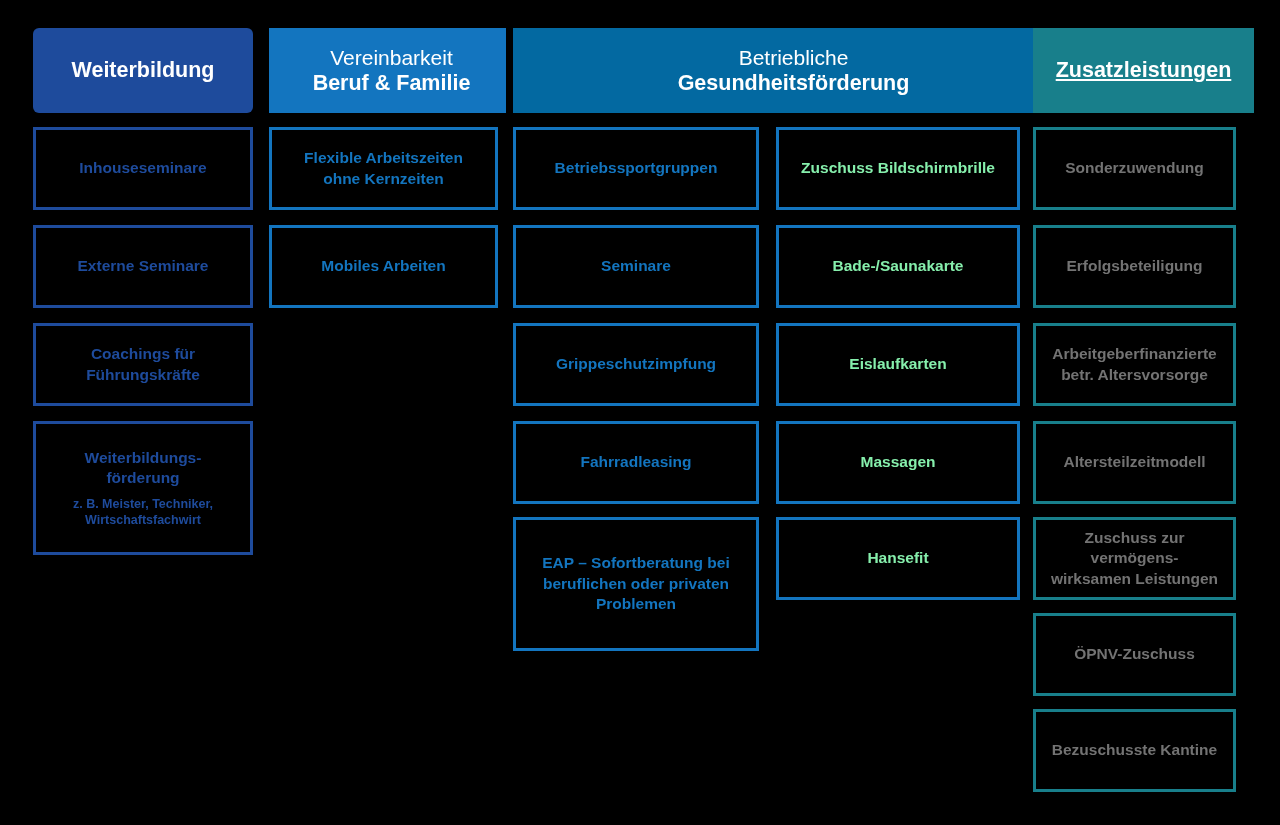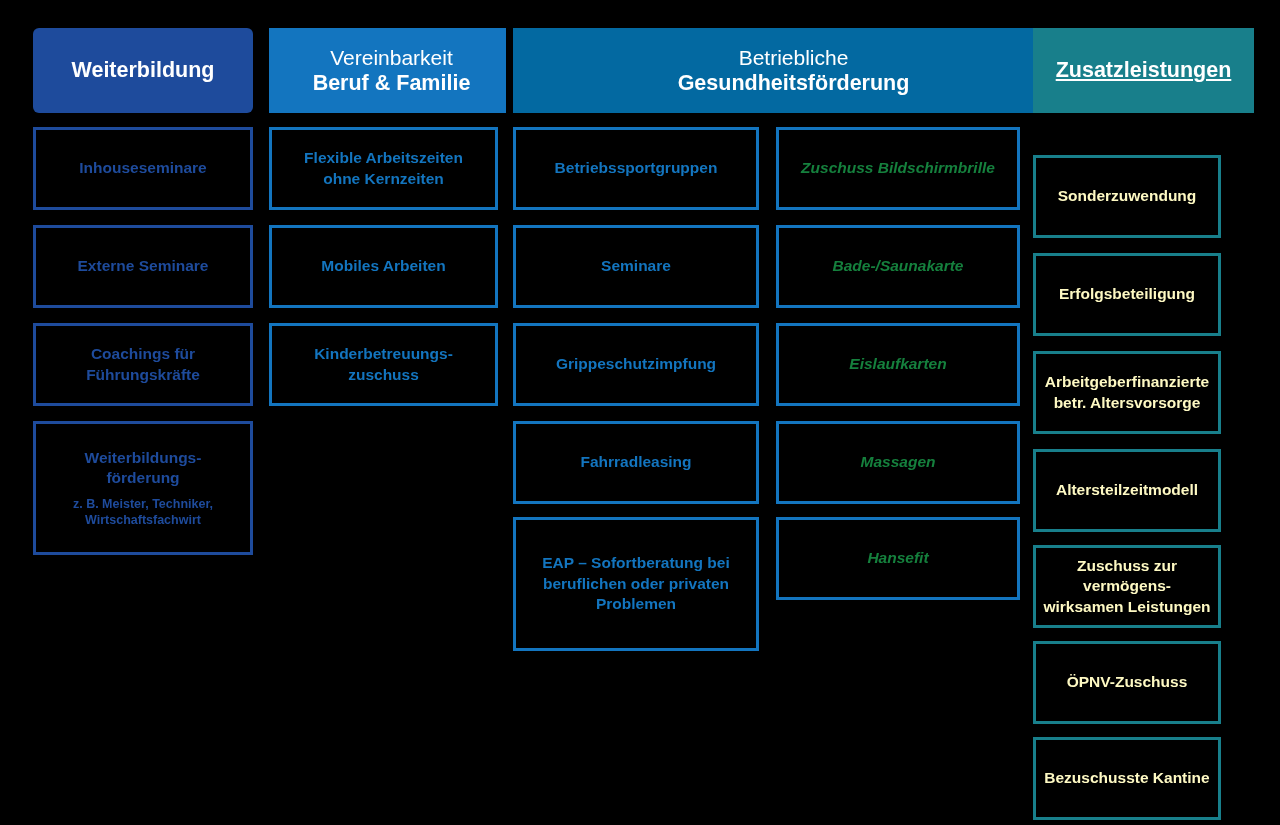--- a/index.html
+++ b/index.html
@@ -12,22 +12,22 @@
   .hdr1{left:33px;width:220px;background:#1e4b9c;border-radius:6px;}
   .hdr2{left:269px;width:229px;background:#1375bf;padding-left:8px;}
   .hdr3{left:513px;width:561px;background:#0369a1;text-align:center;}
   .hdr4{left:1033px;width:221px;background:#187f8b;text-decoration:underline;}
   .box{position:absolute;display:flex;flex-direction:column;align-items:center;justify-content:center;
        text-align:center;font-weight:700;font-size:15.5px;line-height:1.32;
        border:3.5px solid;background:transparent;white-space:pre-line;padding:2px 6px;box-sizing:border-box;}
   .c1{left:33px;width:220px;border-color:#1e4b9c;color:#1e4b9c;}
   .c2{left:269px;width:229px;border-color:#1375bf;color:#1375bf;}
   .c3a{left:513px;width:246px;border-color:#1375bf;color:#1375bf;}
-  .c3b{left:776px;width:244px;border-color:#1375bf;color:#15803d;font-style:italic;}
-  .c4{left:1033px;width:188px;border-color:#187f8b;color:#fef9c3;margin-top:28px;}
+  .c3b{left:776px;width:244px;border-color:#1375bf;color:#86efac;}
+  .c4{left:1033px;width:203px;border-color:#187f8b;color:#737373;}
   .r1{top:127px;height:83px;}
   .r2{top:225px;height:83px;}
   .r3{top:323px;height:83px;}
   .r4{top:421px;height:83px;}
   .r5{top:517px;height:83px;}
   .r6{top:613px;height:83px;}
   .r7{top:709px;height:83px;}
   .tall{height:134px;}
   .note{font-size:12.5px;font-weight:700;margin-top:7px;line-height:1.3;white-space:pre-line;}
 </style>
@@ -67,24 +67,20 @@
     <div class="note">z. B. Meister, Techniker,
 Wirtschaftsfachwirt</div>
   </div>
 
   <div class="box c2 r1">
     <div>Flexible Arbeitszeiten
 ohne Kernzeiten</div>
   </div>
   <div class="box c2 r2">
     <div>Mobiles Arbeiten</div>
-  </div>
-  <div class="box c2 r3">
-    <div>Kinderbetreuungs-
-zuschuss</div>
   </div>
 
   <div class="box c3a r1">
     <div>Betriebssportgruppen</div>
   </div>
   <div class="box c3a r2">
     <div>Seminare</div>
   </div>
   <div class="box c3a r3">
     <div>Grippeschutzimpfung</div>

